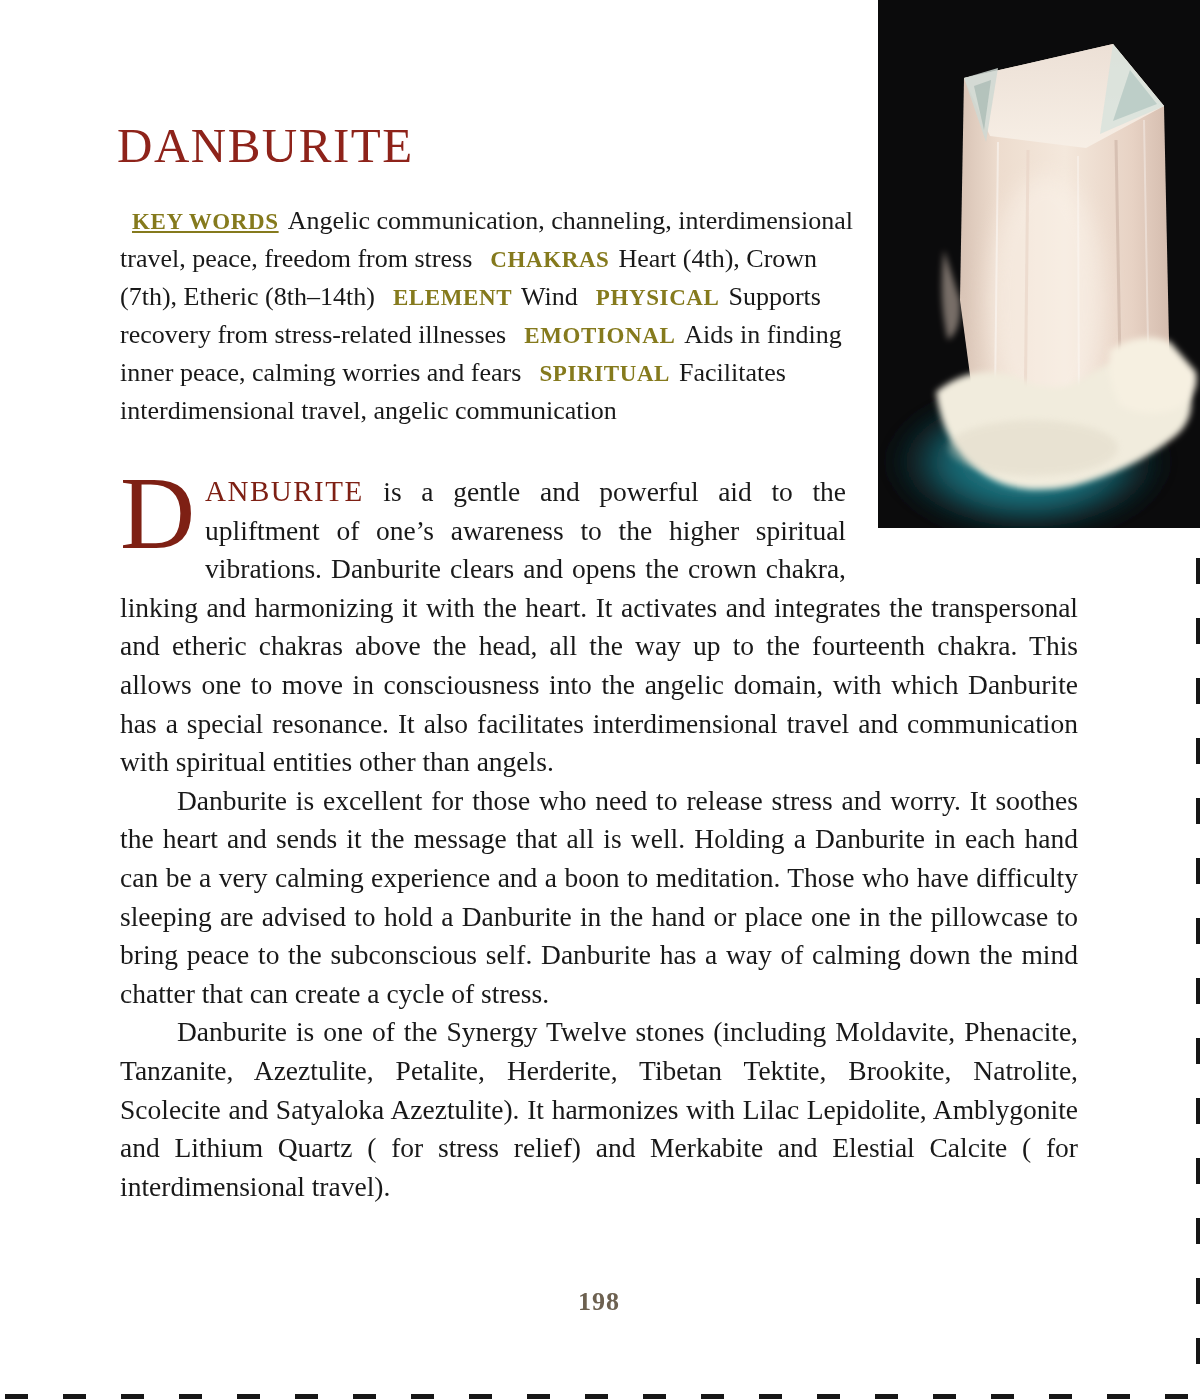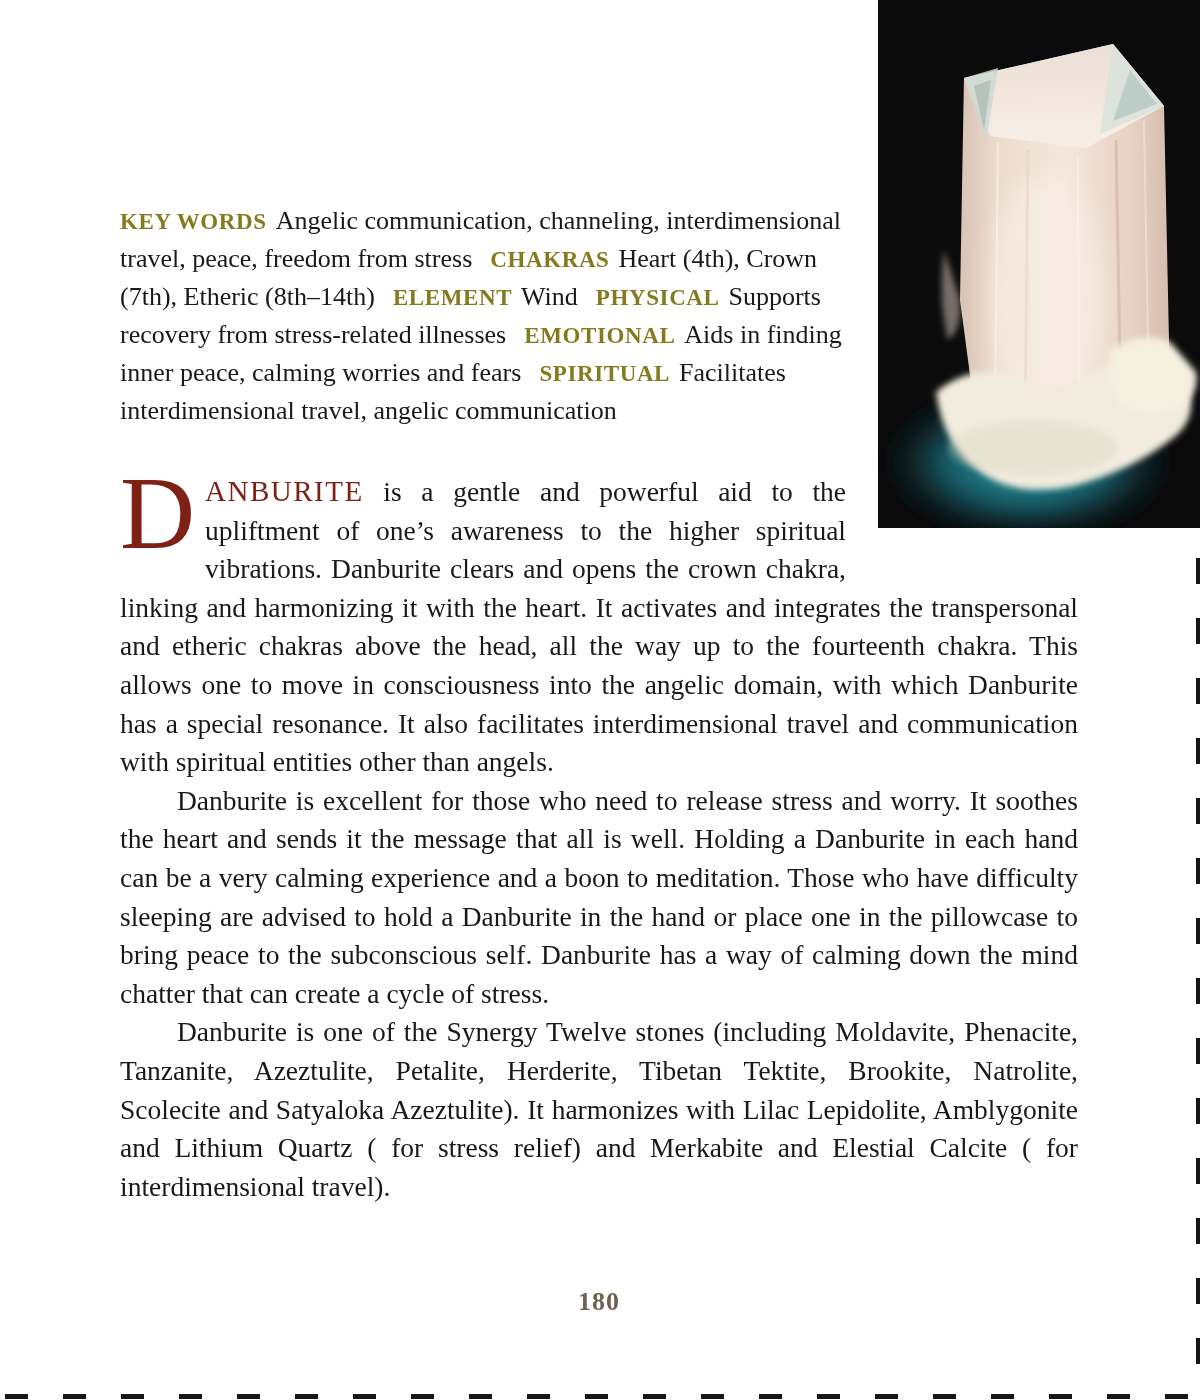--- a/index.html
+++ b/index.html
@@ -33,21 +33,21 @@
     text-align: left;
   }
   .prop-label {
     font-weight: bold;
     color: #857a1d;
     font-size: 23px;
     letter-spacing: 0.6px;
     margin: 0 9px 0 18px;
     white-space: nowrap;
   }
-  .prop-label.first { margin-left: 0; }
+  .prop-label.first { margin-left: 12px; text-decoration: underline; }
 
   .body {
     position: absolute;
     left: 120px;
     top: 472px;
     width: 958px;
     font-size: 27.5px;
     line-height: 38.6px;
     text-align: justify;
   }
@@ -104,20 +104,21 @@
     width: 4px;
     height: 832px;
     background: repeating-linear-gradient(180deg, #161616 0 26px, transparent 26px 60px);
   }
 </style>
 </head>
 <body>
 
 <div class="page">
 
+  <h1 class="title">DANBURITE</h1>
 
   <div class="props">
     <p><span class="prop-label first">KEY WORDS</span><span>Angelic communication, channeling, interdimensional travel, peace, freedom from stress</span><span class="prop-label">CHAKRAS</span><span>Heart (4th), Crown (7th), Etheric (8th–14th)</span><span class="prop-label">ELEMENT</span><span>Wind</span><span class="prop-label">PHYSICAL</span><span>Supports recovery from stress-related illnesses</span><span class="prop-label">EMOTIONAL</span><span>Aids in finding inner peace, calming worries and fears</span><span class="prop-label">SPIRITUAL</span><span>Facilitates interdimensional travel, angelic communication</span></p>
   </div>
 
   <div class="photo">
     <svg viewBox="0 0 322 528" width="322" height="528" xmlns="http://www.w3.org/2000/svg">
       <defs>
         <radialGradient id="glow" cx="50%" cy="50%" r="50%">
           <stop offset="0%" stop-color="#2ba8b4" stop-opacity="0.95"></stop>
@@ -163,18 +164,18 @@
     </svg>
   </div>
 
   <div class="body">
     <div class="photo-spacer"></div>
     <p><span class="dropcap">D</span><span class="lead-caps">ANBURITE</span><span> is a gentle and powerful aid to the upliftment of one’s awareness to the higher spiritual vibrations. Danburite clears and opens the crown chakra, linking and harmonizing it with the heart. It activates and integrates the transpersonal and etheric chakras above the head, all the way up to the fourteenth chakra. This allows one to move in consciousness into the angelic domain, with which Danburite has a special resonance. It also facilitates interdimensional travel and communication with spiritual entities other than angels.</span></p>
     <p class="indent">Danburite is excellent for those who need to release stress and worry. It soothes the heart and sends it the message that all is well. Holding a Danburite in each hand can be a very calming experience and a boon to meditation. Those who have difficulty sleeping are advised to hold a Danburite in the hand or place one in the pillowcase to bring peace to the subconscious self. Danburite has a way of calming down the mind chatter that can create a cycle of stress.</p>
     <p class="indent">Danburite is one of the Synergy Twelve stones (including Moldavite, Phenacite, Tanzanite, Azeztulite, Petalite, Herderite, Tibetan Tektite, Brookite, Natrolite, Scolecite and Satyaloka Azeztulite). It harmonizes with Lilac Lepidolite, Amblygonite and Lithium Quartz ( for stress relief) and Merkabite and Elestial Calcite ( for interdimensional travel).</p>
   </div>
 
-  <div class="pagenum">180</div>
+  <div class="pagenum">198</div>
 
   <div class="border-right"></div>
   <div class="border-bottom"></div>
 
 </div>
 
 </body></html>

